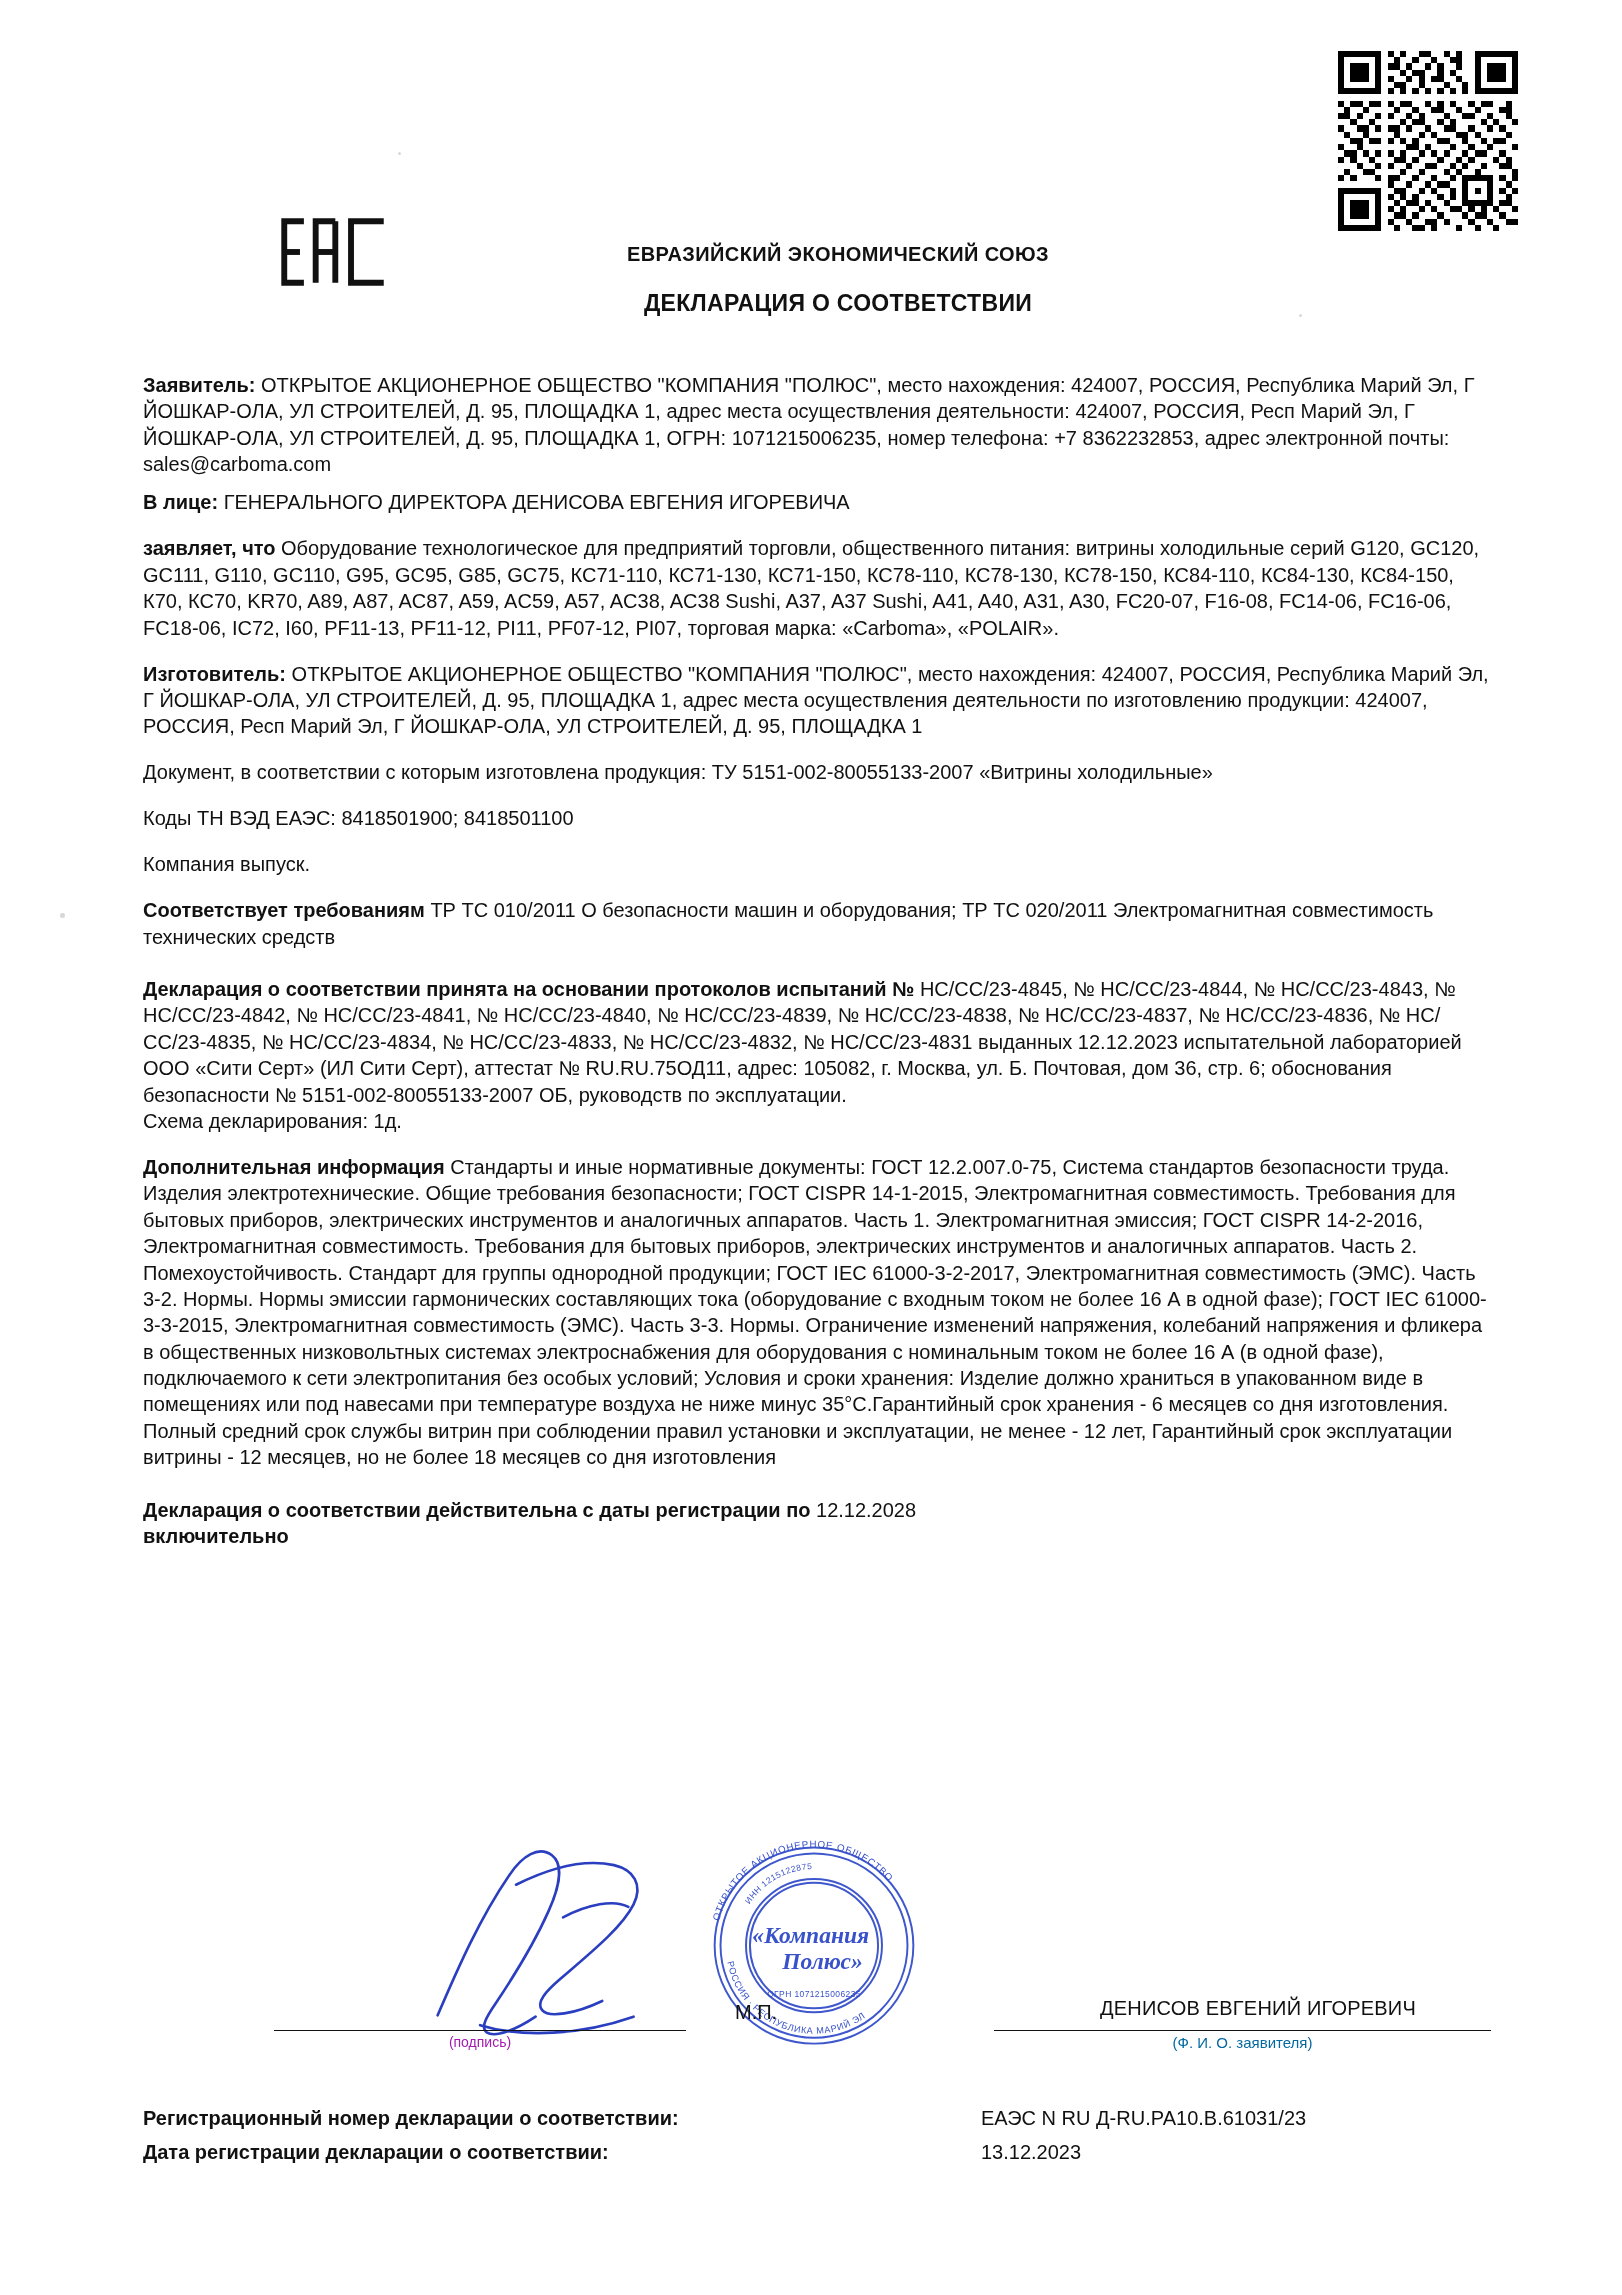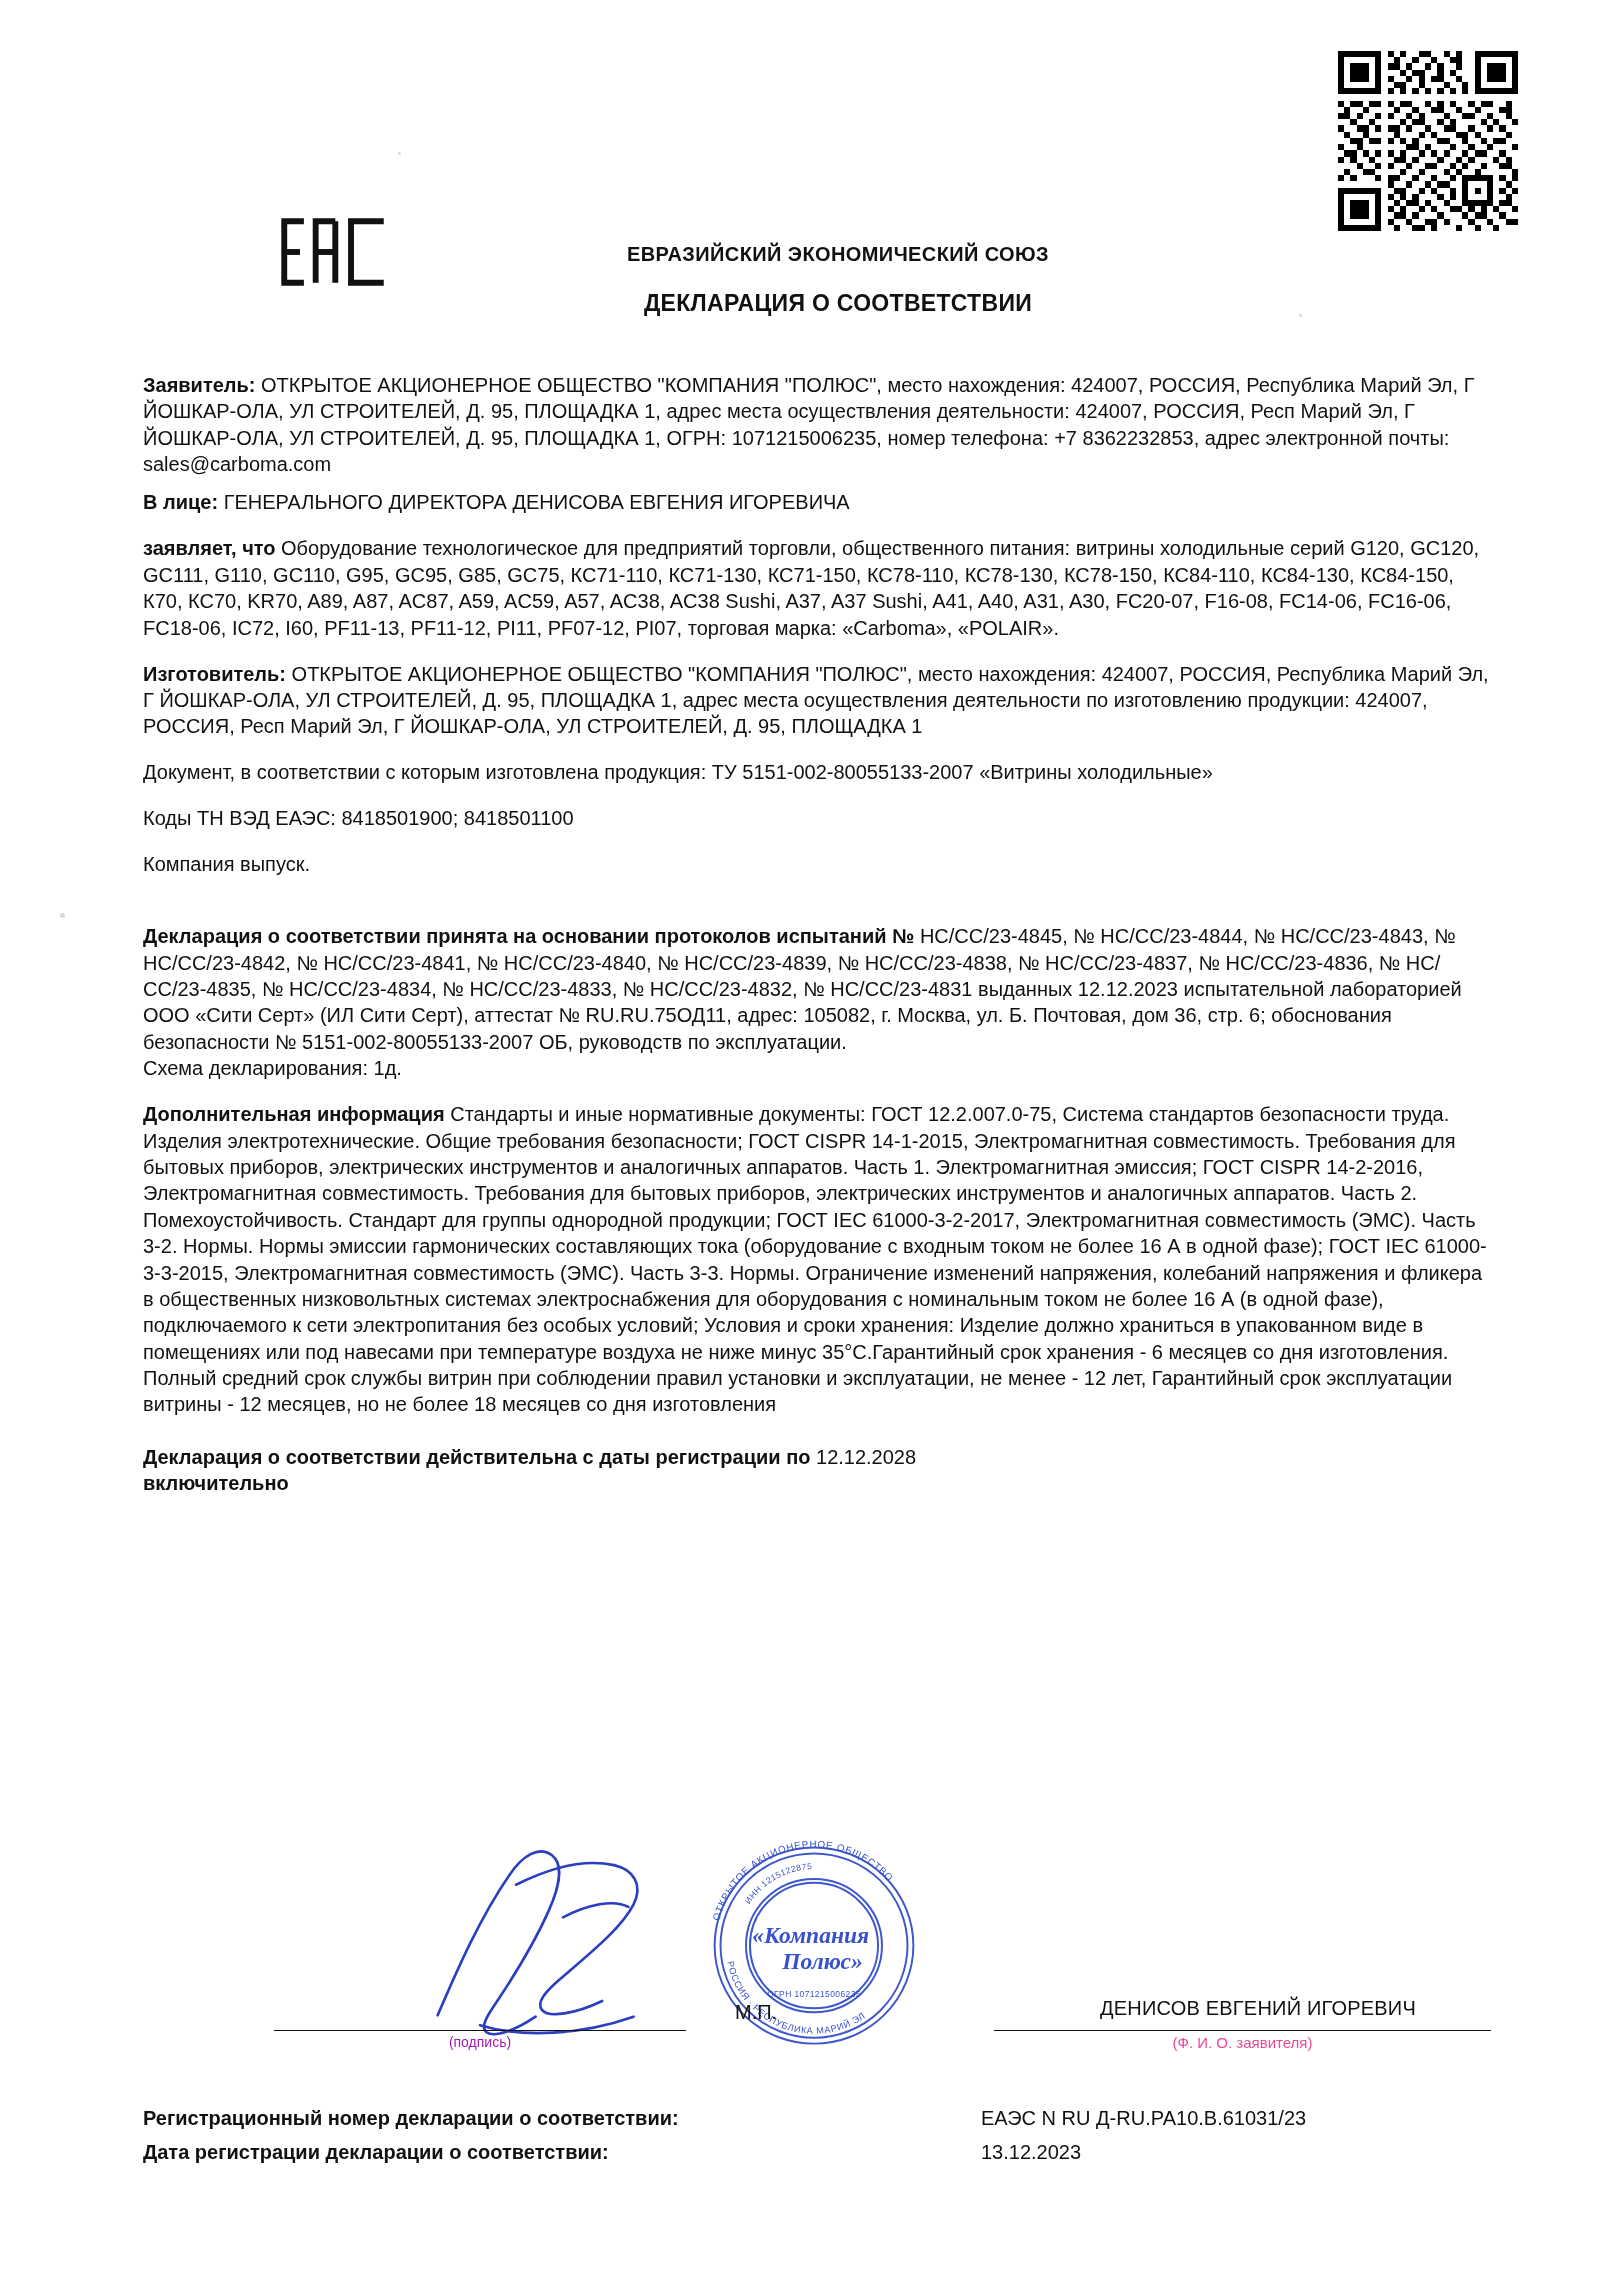--- a/index.html
+++ b/index.html
@@ -124,21 +124,21 @@
     font-size: 14px;
     color: #a21caf;
   }
   .sig-caption-right {
     position: absolute;
     left: 851px;
     top: 208px;
     width: 497px;
     text-align: center;
     font-size: 15px;
-    color: #ec4899;
+    color: #0369a1;
   }
   .mp {
     position: absolute;
     left: 592px;
     top: 175px;
     font-size: 20px;
     font-weight: normal;
   }
   .signer-name {
     position: absolute;
@@ -492,20 +492,23 @@
     <div class="gap-md"></div>
 
     <p class="block small">Коды ТН ВЭД ЕАЭС: 8418501900; 8418501100</p>
 
     <div class="gap-md"></div>
 
     <p class="block small">Компания выпуск.</p>
 
     <div class="gap-md"></div>
 
+    <p class="block">
+      <span class="b">Соответствует требованиям</span><span>  ТР ТС 010/2011 О безопасности машин и оборудования; ТР ТС 020/2011 Электромагнитная совместимость технических средств</span>
+    </p>
 
     <div class="gap-lg"></div>
 
     <p class="block small">
       <span class="b" style="font-size:20px">Декларация о соответствии принята на основании протоколов испытаний №</span><span> НС/СС/23-4845, № НС/СС/23-4844, № НС/СС/23-4843, № НС/СС/23-4842, № НС/СС/23-4841, № НС/СС/23-4840, № НС/СС/23-4839, № НС/СС/23-4838, № НС/СС/23-4837, № НС/СС/23-4836, № НС/СС/23-4835, № НС/СС/23-4834, № НС/СС/23-4833, № НС/СС/23-4832, № НС/СС/23-4831 выданных 12.12.2023 испытательной лабораторией ООО «Сити Серт» (ИЛ Сити Серт), аттестат № RU.RU.75ОД11, адрес: 105082, г. Москва, ул. Б. Почтовая, дом 36, стр. 6; обоснования безопасности № 5151-002-80055133-2007 ОБ, руководств по эксплуатации.</span>
     </p>
     <p class="block small">Схема декларирования: 1д.</p>
 
     <div class="gap-md"></div>
 

